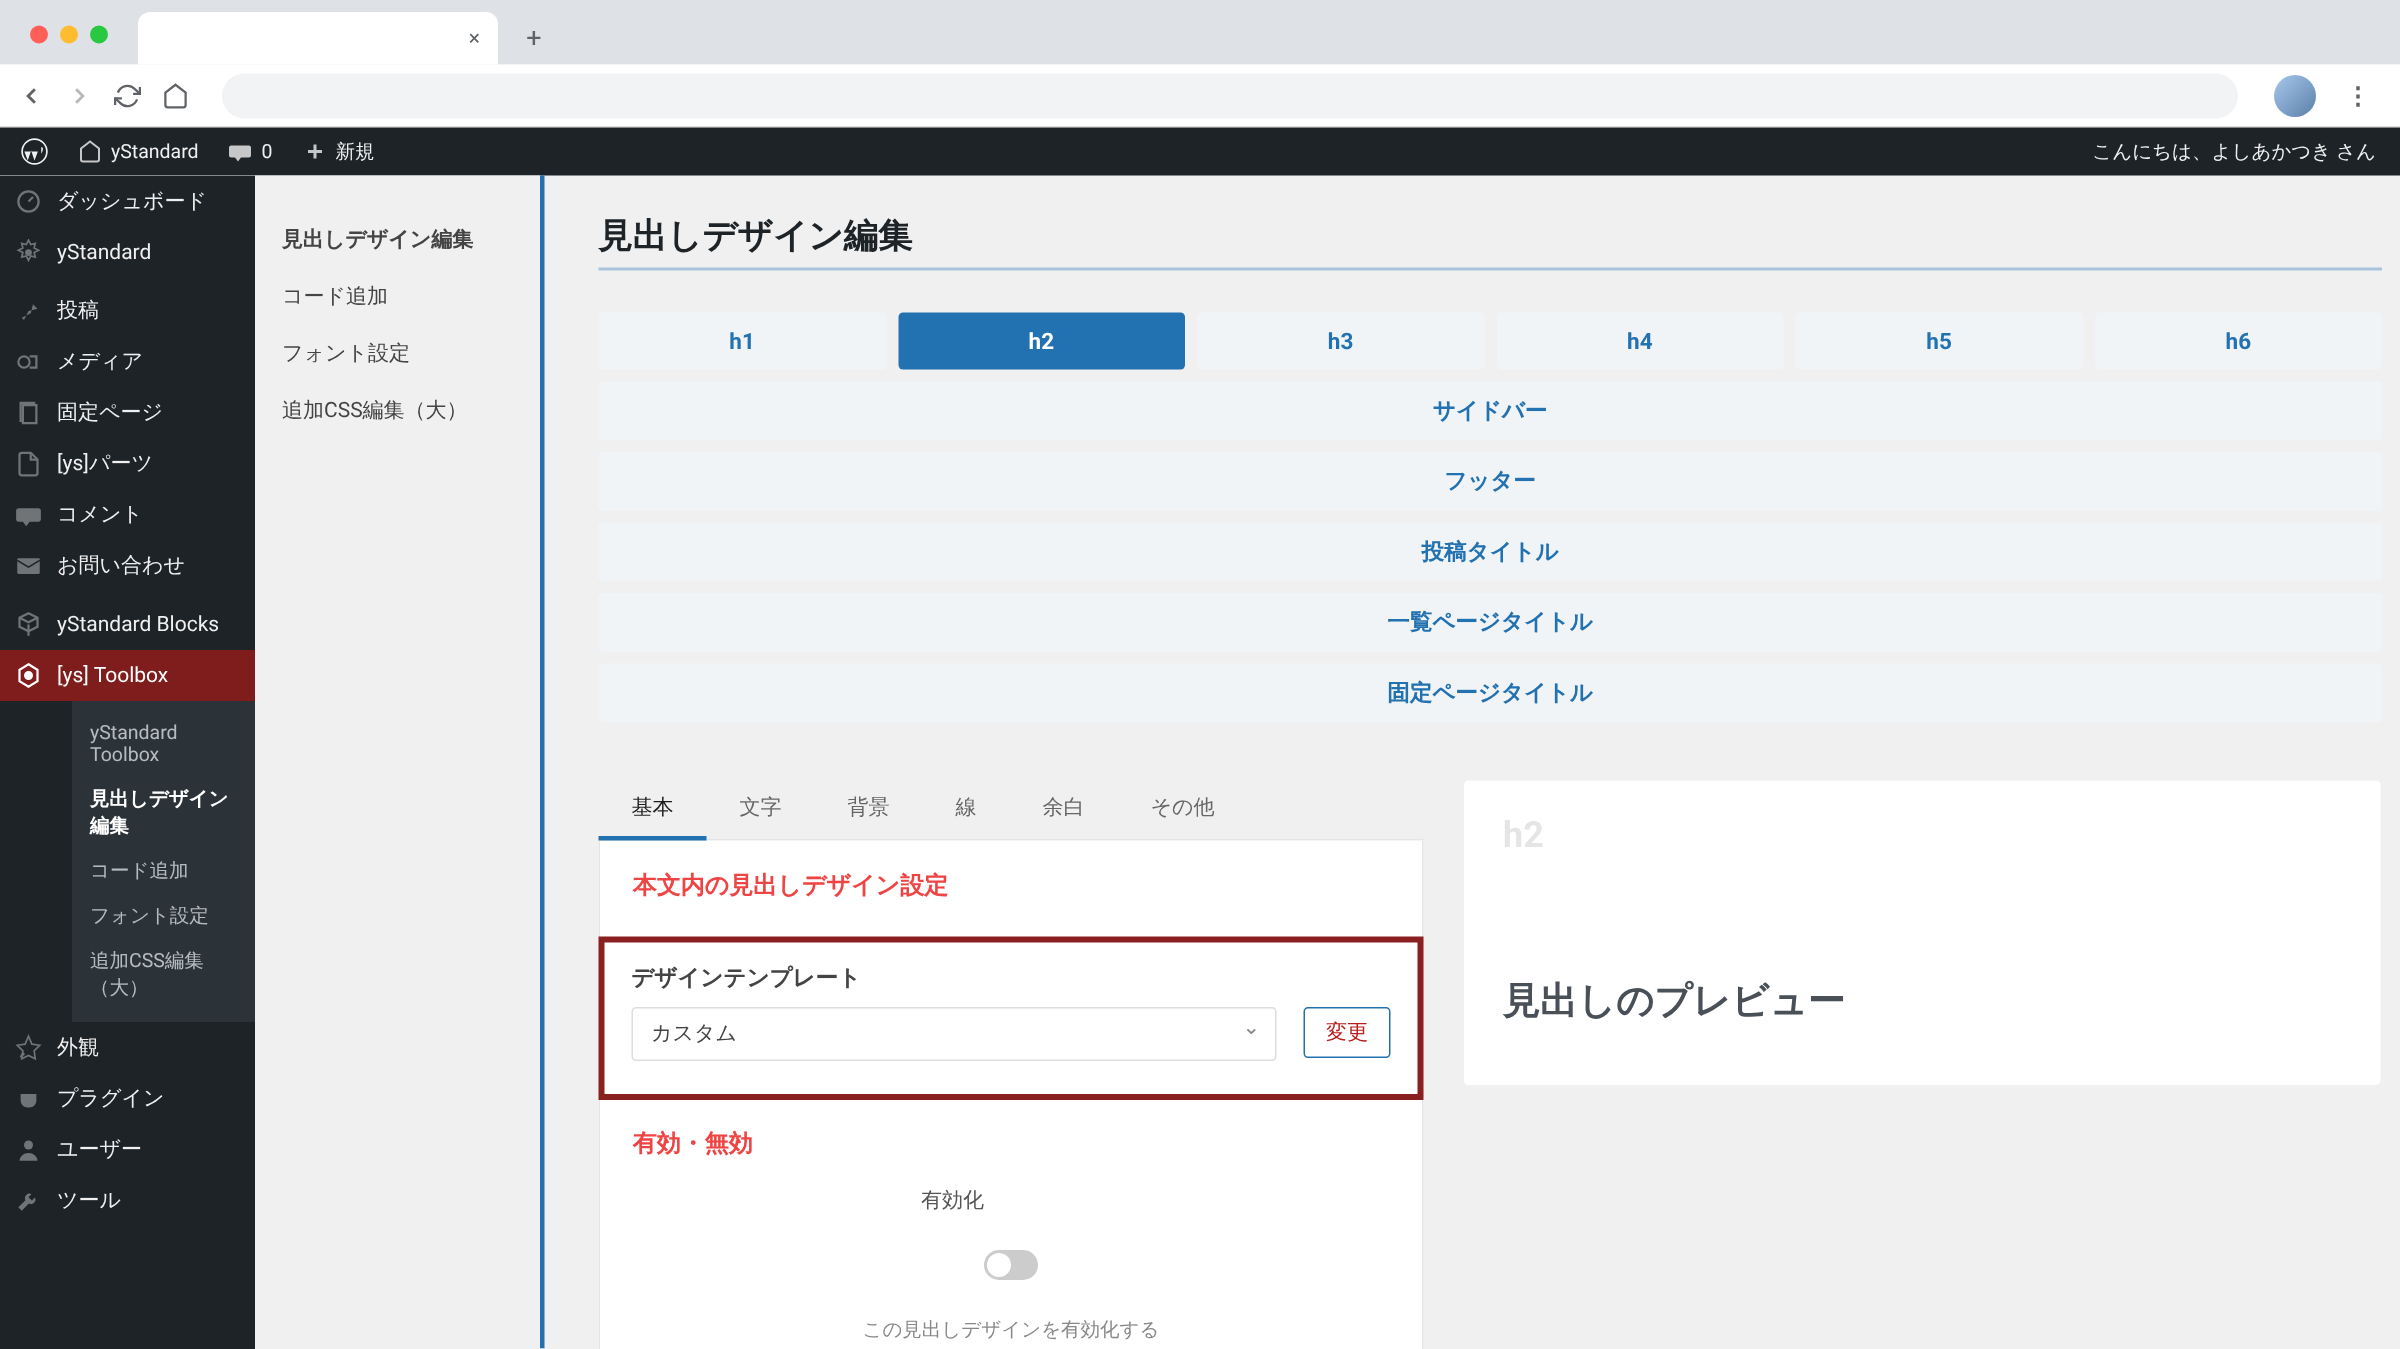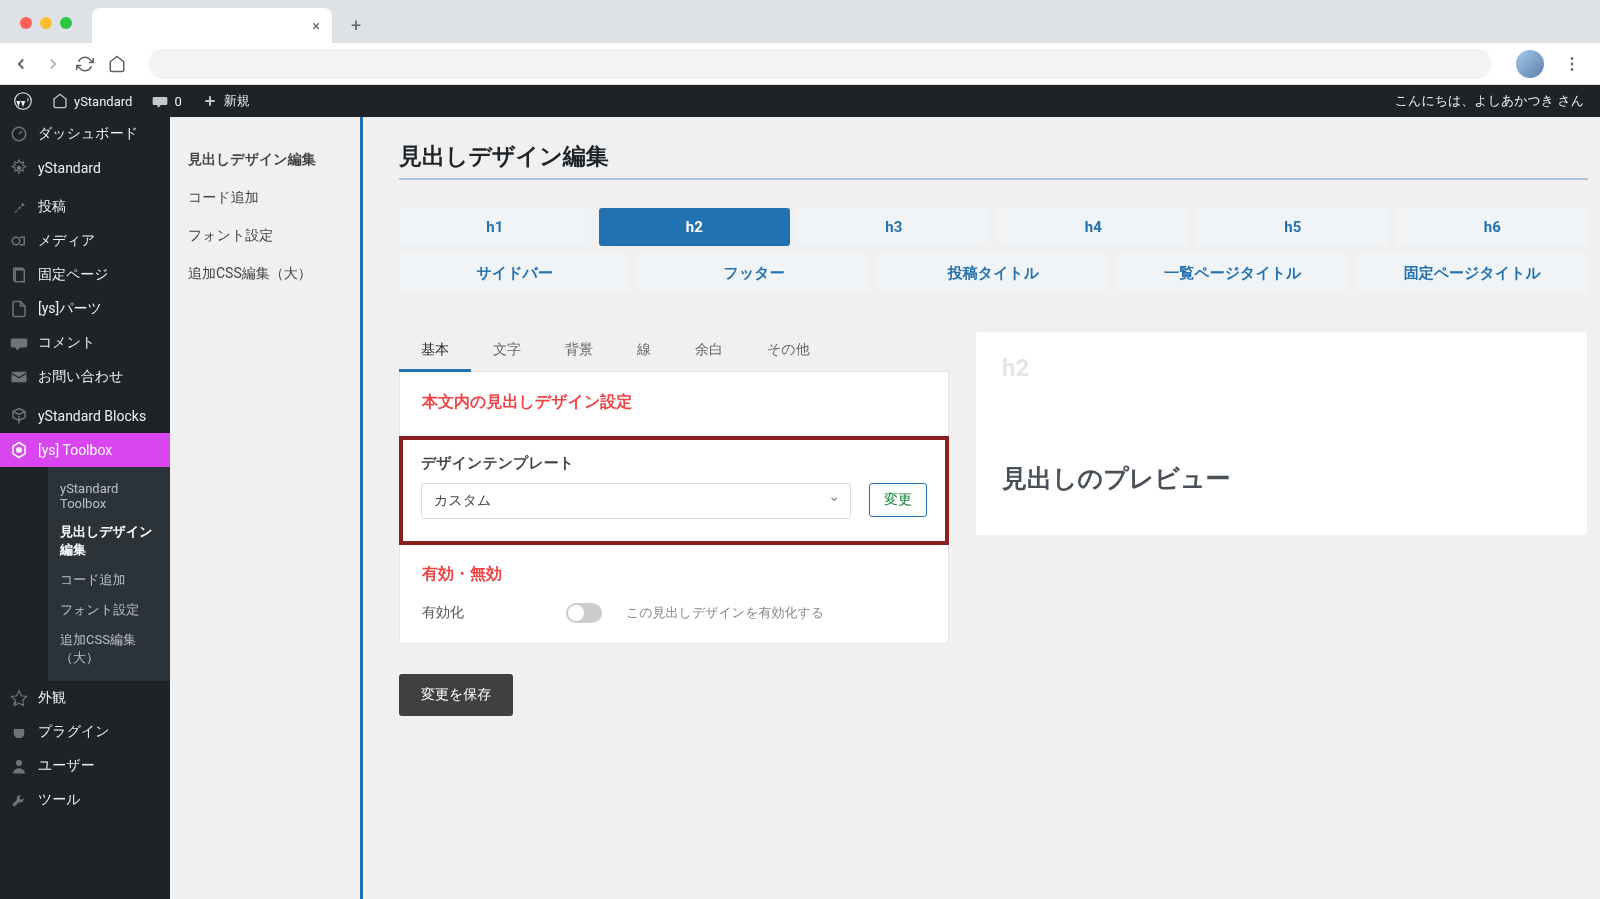--- a/index.html
+++ b/index.html
@@ -30,21 +30,21 @@
     .adminbar-item { display: flex; align-items: center; padding: 0 10px; height: 32px; cursor: pointer; }
     .adminbar-icon { margin-right: 6px; opacity: 0.8; }
     .adminbar-right { padding: 0 12px; }
     
     
     .wp-body { display: flex; height: calc(899px - 43px - 42px - 32px); }
     
     
     .wp-sidebar { width: 170px; background: #1d2327; color: #f0f0f1; font-size: 14px; overflow-y: auto; flex-shrink: 0; }
     .menu-item { display: flex; align-items: center; padding: 8px 10px; cursor: pointer; color: #f0f0f1; position: relative; }
-    .menu-item.active { background: #d946ef; color: #fff; }
+    .menu-item.active { background: #7f1d1d; color: #fff; }
     .menu-item.active::after { content: ''; position: absolute; right: -8px; top: 50%; transform: translateY(-50%); border: 8px solid transparent; border-right-color: #f0f0f1; }
     .menu-icon { width: 20px; margin-right: 8px; opacity: 0.6; display: inline-flex; }
     .menu-item.active .menu-icon { opacity: 1; }
     .submenu { background: #2c3338; padding: 8px 0; margin-left: 48px; }
     .submenu-item { padding: 6px 12px; font-size: 13px; color: rgba(240,246,252,.7); cursor: pointer; }
     .submenu-item.current { color: #fff; font-weight: 600; }
     .menu-separator { height: 5px; }
     
     
     .secondary-nav { width: 190px; background: #f0f0f1; padding: 24px 18px; flex-shrink: 0; }
@@ -54,21 +54,21 @@
     
     .main-content { flex: 1; padding: 24px 12px 24px 6px; border-left: 3px solid #2271b1; overflow-y: auto; position: relative; }
     .main-inner { padding-left: 30px; }
     .page-title { font-size: 23px; font-weight: 700; color: #1d2327; margin-bottom: 6px; }
     .title-underline { height: 2px; background: #2271b1; opacity: 0.35; margin-bottom: 28px; }
     
     
     .h-tabs { display: flex; gap: 8px; flex-wrap: wrap; margin-bottom: 8px; }
     .h-tab { flex: 1; min-width: 150px; background: #f1f4f7; color: #2271b1; font-weight: 700; text-align: center; padding: 10px 0; border-radius: 3px; cursor: pointer; font-size: 15px; }
     .h-tab.active { background: #2271b1; color: #fff; }
-    .h-tabs-row2 { display: flex; gap: 8px; flex-wrap: wrap; margin-bottom: 38px; }
+    .h-tabs-row2 { display: flex; gap: 8px; flex-wrap: wrap; margin-bottom: 38px; flex-direction: column; }
     .h-tab2 { flex: 1; min-width: 180px; background: #f1f4f7; color: #2271b1; font-weight: 700; text-align: center; padding: 10px 0; border-radius: 3px; cursor: pointer; font-size: 15px; }
     
     
     .two-col { display: flex; gap: 26px; }
     .left-col { flex: 1; max-width: 550px; }
     .right-col { flex: 1; }
     
     
     .small-tabs { display: flex; border-bottom: 1px solid #e2e4e7; }
     .small-tab { padding: 10px 22px; font-size: 14px; color: #666; cursor: pointer; border-bottom: 3px solid transparent; margin-bottom: -1px; }
@@ -76,23 +76,23 @@
     
     
     .panel { border: 1px solid #e2e4e7; border-top: none; border-radius: 0 0 4px 4px; background: #fff; }
     .panel-section { padding: 20px 22px; }
     .section-title { font-size: 16px; font-weight: 700; color: #ef4444; margin-bottom: 4px; }
     .red-box { border: 4px solid #8b2020; padding: 14px 18px 22px; margin: -1px; }
     .field-label { font-size: 15px; font-weight: 700; color: #444; margin-bottom: 10px; }
     .select-row { display: flex; gap: 18px; align-items: flex-start; }
     .fake-select { flex: 1; border: 1px solid #ddd; border-radius: 3px; padding: 8px 28px 8px 12px; font-size: 14px; color: #444; background: #fff; position: relative; cursor: pointer; }
     .fake-select::after { content: '⌄'; position: absolute; right: 10px; top: 4px; color: #888; font-size: 14px; }
-    .change-btn { border: 1px solid #2271b1; color: #15803d; background: #fff; padding: 7px 14px; border-radius: 3px; font-size: 14px; cursor: pointer; }
-    
-    .toggle-row { display: flex; align-items: center; gap: 24px; }
+    .change-btn { border: 1px solid #2271b1; color: #b91c1c; background: #fff; padding: 7px 14px; border-radius: 3px; font-size: 14px; cursor: pointer; }
+    
+    .toggle-row { display: flex; align-items: center; gap: 24px; flex-direction: column; }
     .toggle-label-left { font-size: 14px; color: #555; width: 120px; }
     .toggle { width: 36px; height: 20px; background: #ccc; border-radius: 10px; position: relative; cursor: pointer; }
     .toggle::after { content: ''; position: absolute; width: 16px; height: 16px; background: #fff; border-radius: 50%; top: 2px; left: 2px; }
     .toggle-desc { font-size: 13px; color: #888; }
     
     .save-btn { background: #404040; color: #fff; border: none; padding: 12px 22px; font-size: 14px; border-radius: 3px; cursor: pointer; margin-top: 30px; font-weight: 500; }
     
     
     .preview-panel { background: #fff; border: 1px solid #f0f0f0; border-radius: 4px; padding: 22px 26px 40px; }
     .preview-h2 { font-size: 24px; font-weight: 700; color: #e5e5e5; margin-bottom: 80px; }

